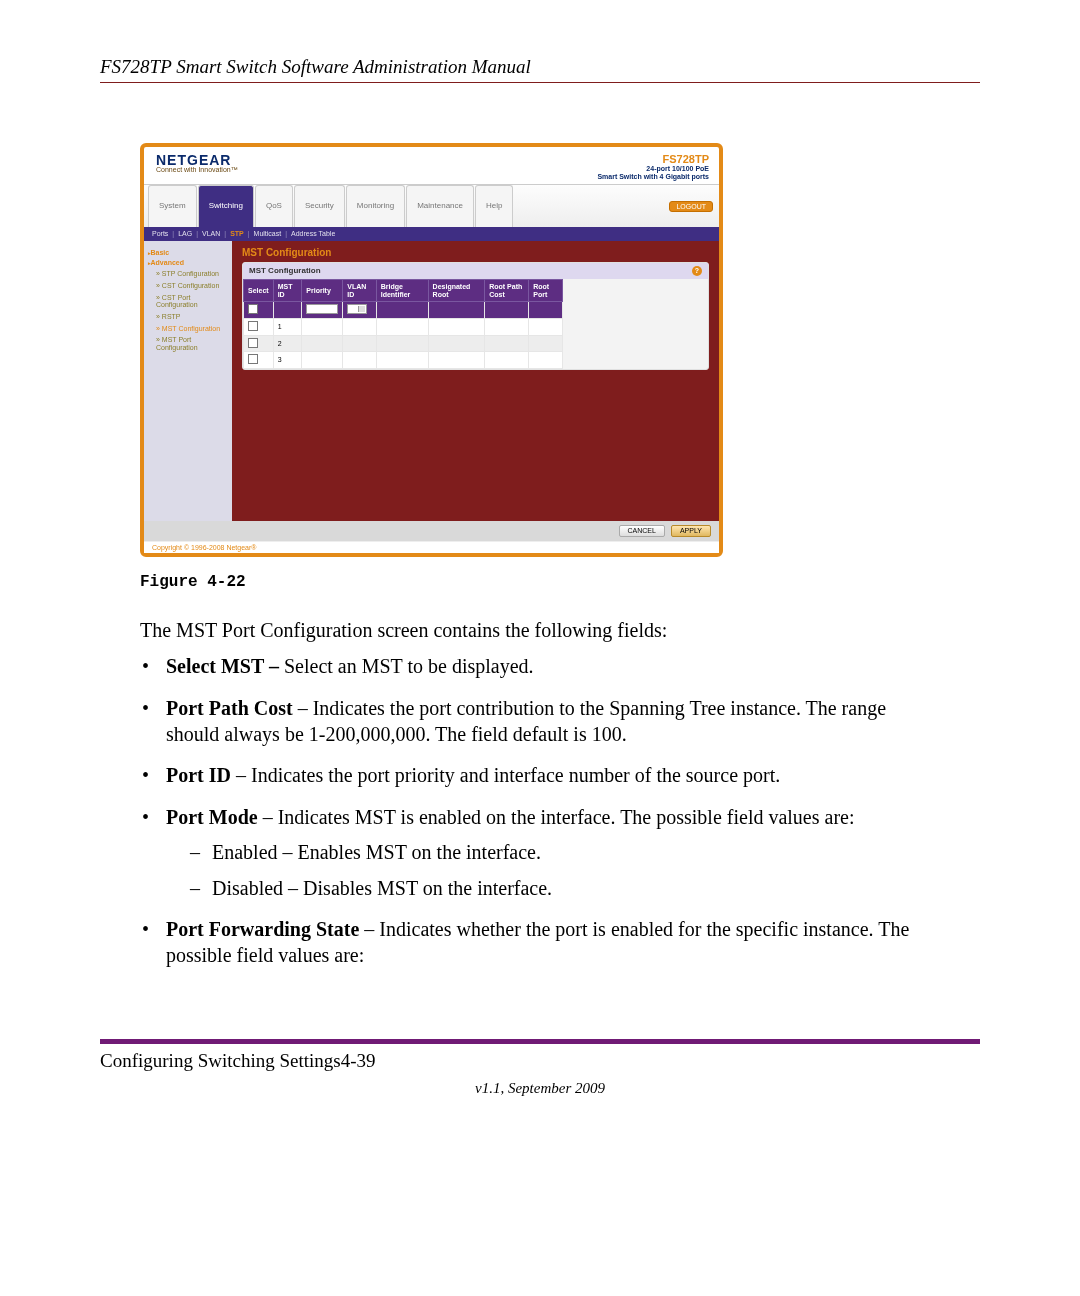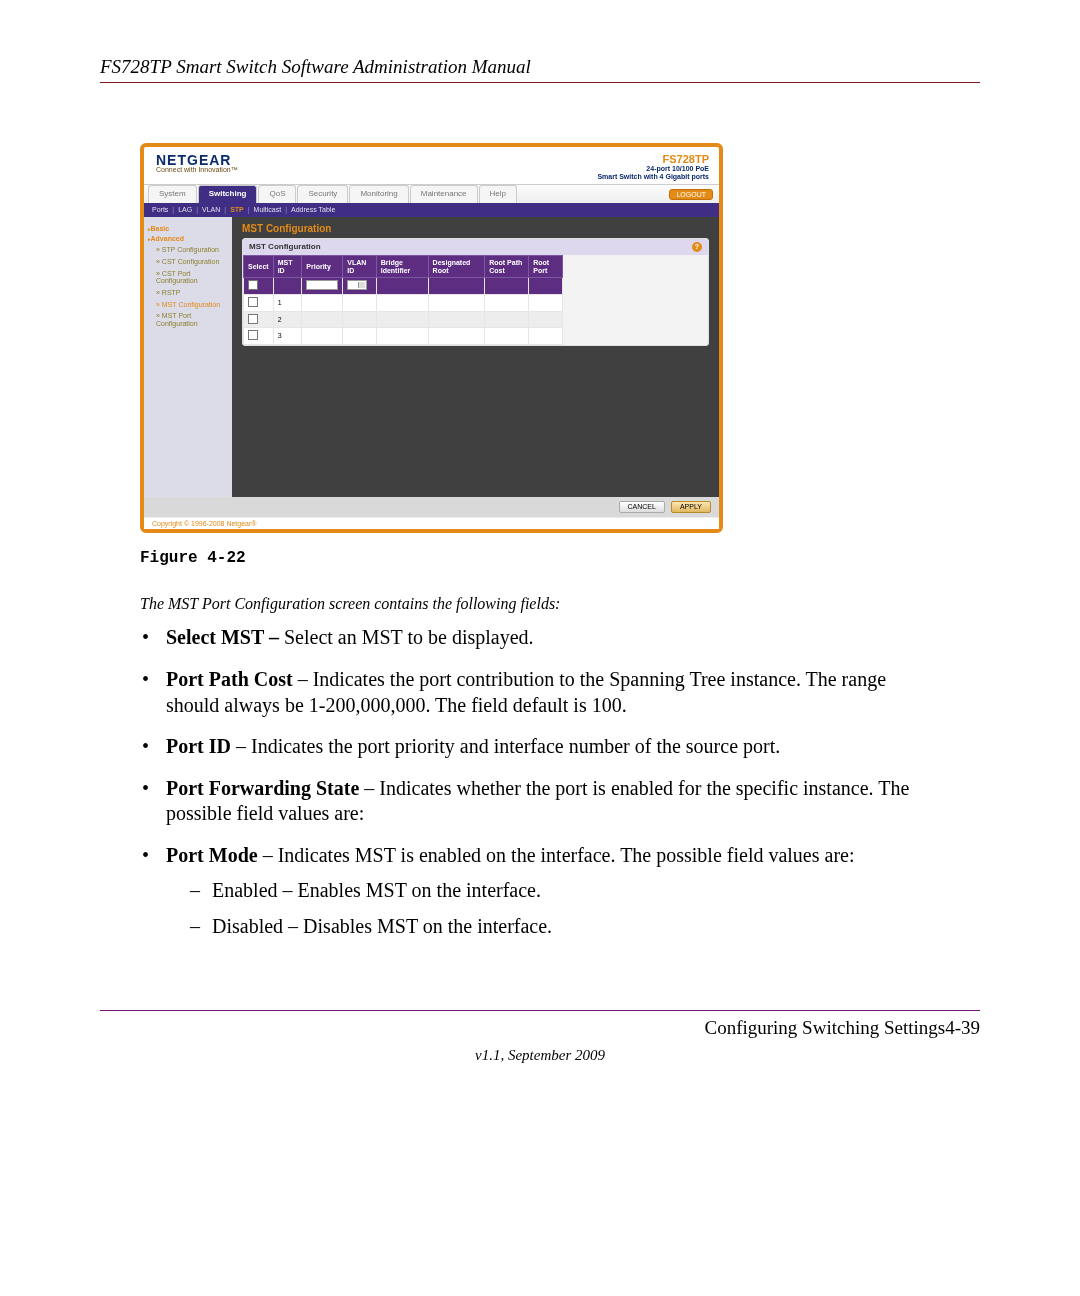--- a/index.html
+++ b/index.html
@@ -45,33 +45,33 @@
   .model-sub  { color: #0a2a6b; font-weight: bold; font-size: 7px; }
 
   .ss-tabs {
     display: flex;
     align-items: stretch;
     background: linear-gradient(#fdfdfd,#eee);
     border-top: 1px solid #ccc;
     padding-left: 4px;
   }
   .ss-tabs .tab {
-    padding: 4px 10px;
+    padding: 16px 10px;
     font-size: 8px;
     color: #777;
     border: 1px solid #ccc;
     border-bottom: none;
     background: #f5f5f5;
     margin-right: 1px;
     border-radius: 3px 3px 0 0;
   }
   .ss-tabs .tab.active {
     background: #3f2e83;
     color: #fff;
-    font-weight: bold;
+    font-weight: normal;
   }
   .ss-tabs .spacer { flex: 1; }
   .logout-btn {
     align-self: center;
     margin-right: 6px;
     background: #e38a17;
     color: #fff;
     font-size: 7px;
     padding: 1px 6px;
     border-radius: 3px;
@@ -86,21 +86,21 @@
     display: flex;
     gap: 4px;
   }
   .subtabs span { opacity: .85; }
   .subtabs span.active { color: #e38a17; font-weight: bold; opacity: 1; }
   .subtabs .sep { opacity: .4; }
 
   .ss-body {
     display: flex;
     min-height: 280px;
-    background: #404040;
+    background: #7f1d1d;
   }
   .ss-side {
     width: 80px;
     background: #dcdbe8;
     padding: 6px 4px;
     font-size: 7px;
   }
   .ss-side .grp { color: #e38a17; font-weight: bold; margin: 2px 0; }
   .ss-side .grp::before{ content:"\25B8 "; color:#e38a17; font-size:5px; }
   .ss-side a { color: #8b7f2b; display: block; padding: 2px 0 2px 8px; text-decoration: none; }
@@ -167,21 +167,21 @@
   .ss-copy {
     background: #fff;
     color: #e38a17;
     font-size: 7px;
     padding: 2px 8px;
     border-top: 1px solid #eee;
   }
 
   
   .figcap { font-weight: bold; font-size: 16px; margin: 16px 0 28px 40px; font-family: Liberation Mono, monospace;}
-  .lead { font-size: 16px; margin: 0 0 7px 40px; font-style: italic; }
+  .lead { font-size: 20px; margin: 0 0 7px 40px; }
   ul.bullets { list-style: none; padding: 0; margin: 12px 40px 0 40px; }
   ul.bullets > li {
     position: relative;
     padding-left: 26px;
     font-size: 20px;
     margin-bottom: 16px;
     line-height: 1.28;
   }
   ul.bullets > li::before {
     content: "•";
@@ -203,25 +203,25 @@
   }
   ul.sub > li::before {
     content: "–";
     position: absolute;
     left: 0;
   }
   .b { font-weight: bold; }
 
   .doc-footer {
     margin-top: 70px;
-    border-top: 1px solid #701a75;
+    border-top: 5px solid #701a75;
     padding-top: 6px;
     font-size: 19px;
     display: flex;
-    justify-content: flex-end;
+    justify-content: flex-start;
   }
   .doc-version {
     text-align: center;
     font-style: italic;
     font-size: 15px;
     margin-top: 8px;
   }
 </style>
 </head>
 <body>
@@ -353,27 +353,27 @@
   </div>
 
   <div class="figcap">Figure 4-22</div>
 
   <p class="lead">The MST Port Configuration screen contains the following fields:</p>
 
   <ul class="bullets">
     <li><span class="b">Select MST –</span><span> Select an MST to be displayed.</span></li>
     <li><span class="b">Port Path Cost</span><span> – Indicates the port contribution to the Spanning Tree instance. The range should always be 1-200,000,000. The field default is 100.</span></li>
     <li><span class="b">Port ID</span><span> – Indicates the port priority and interface number of the source port.</span></li>
-    <li><span class="b">Port Forwarding State</span><span> – Indicates whether the port is enabled for the specific instance. The possible field values are:</span></li>
     <li><span class="b">Port Mode</span><span> – Indicates MST is enabled on the interface. The possible field values are:</span>
       <ul class="sub">
         <li>Enabled – Enables MST on the interface.</li>
         <li>Disabled – Disables MST on the interface.</li>
       </ul>
     </li>
+    <li><span class="b">Port Forwarding State</span><span> – Indicates whether the port is enabled for the specific instance. The possible field values are:</span></li>
   </ul>
 
   <div class="doc-footer">
     <span>Configuring Switching Settings</span>
     <span>4-39</span>
   </div>
   <div class="doc-version">v1.1, September 2009</div>
 </div>
 
 </body></html>

